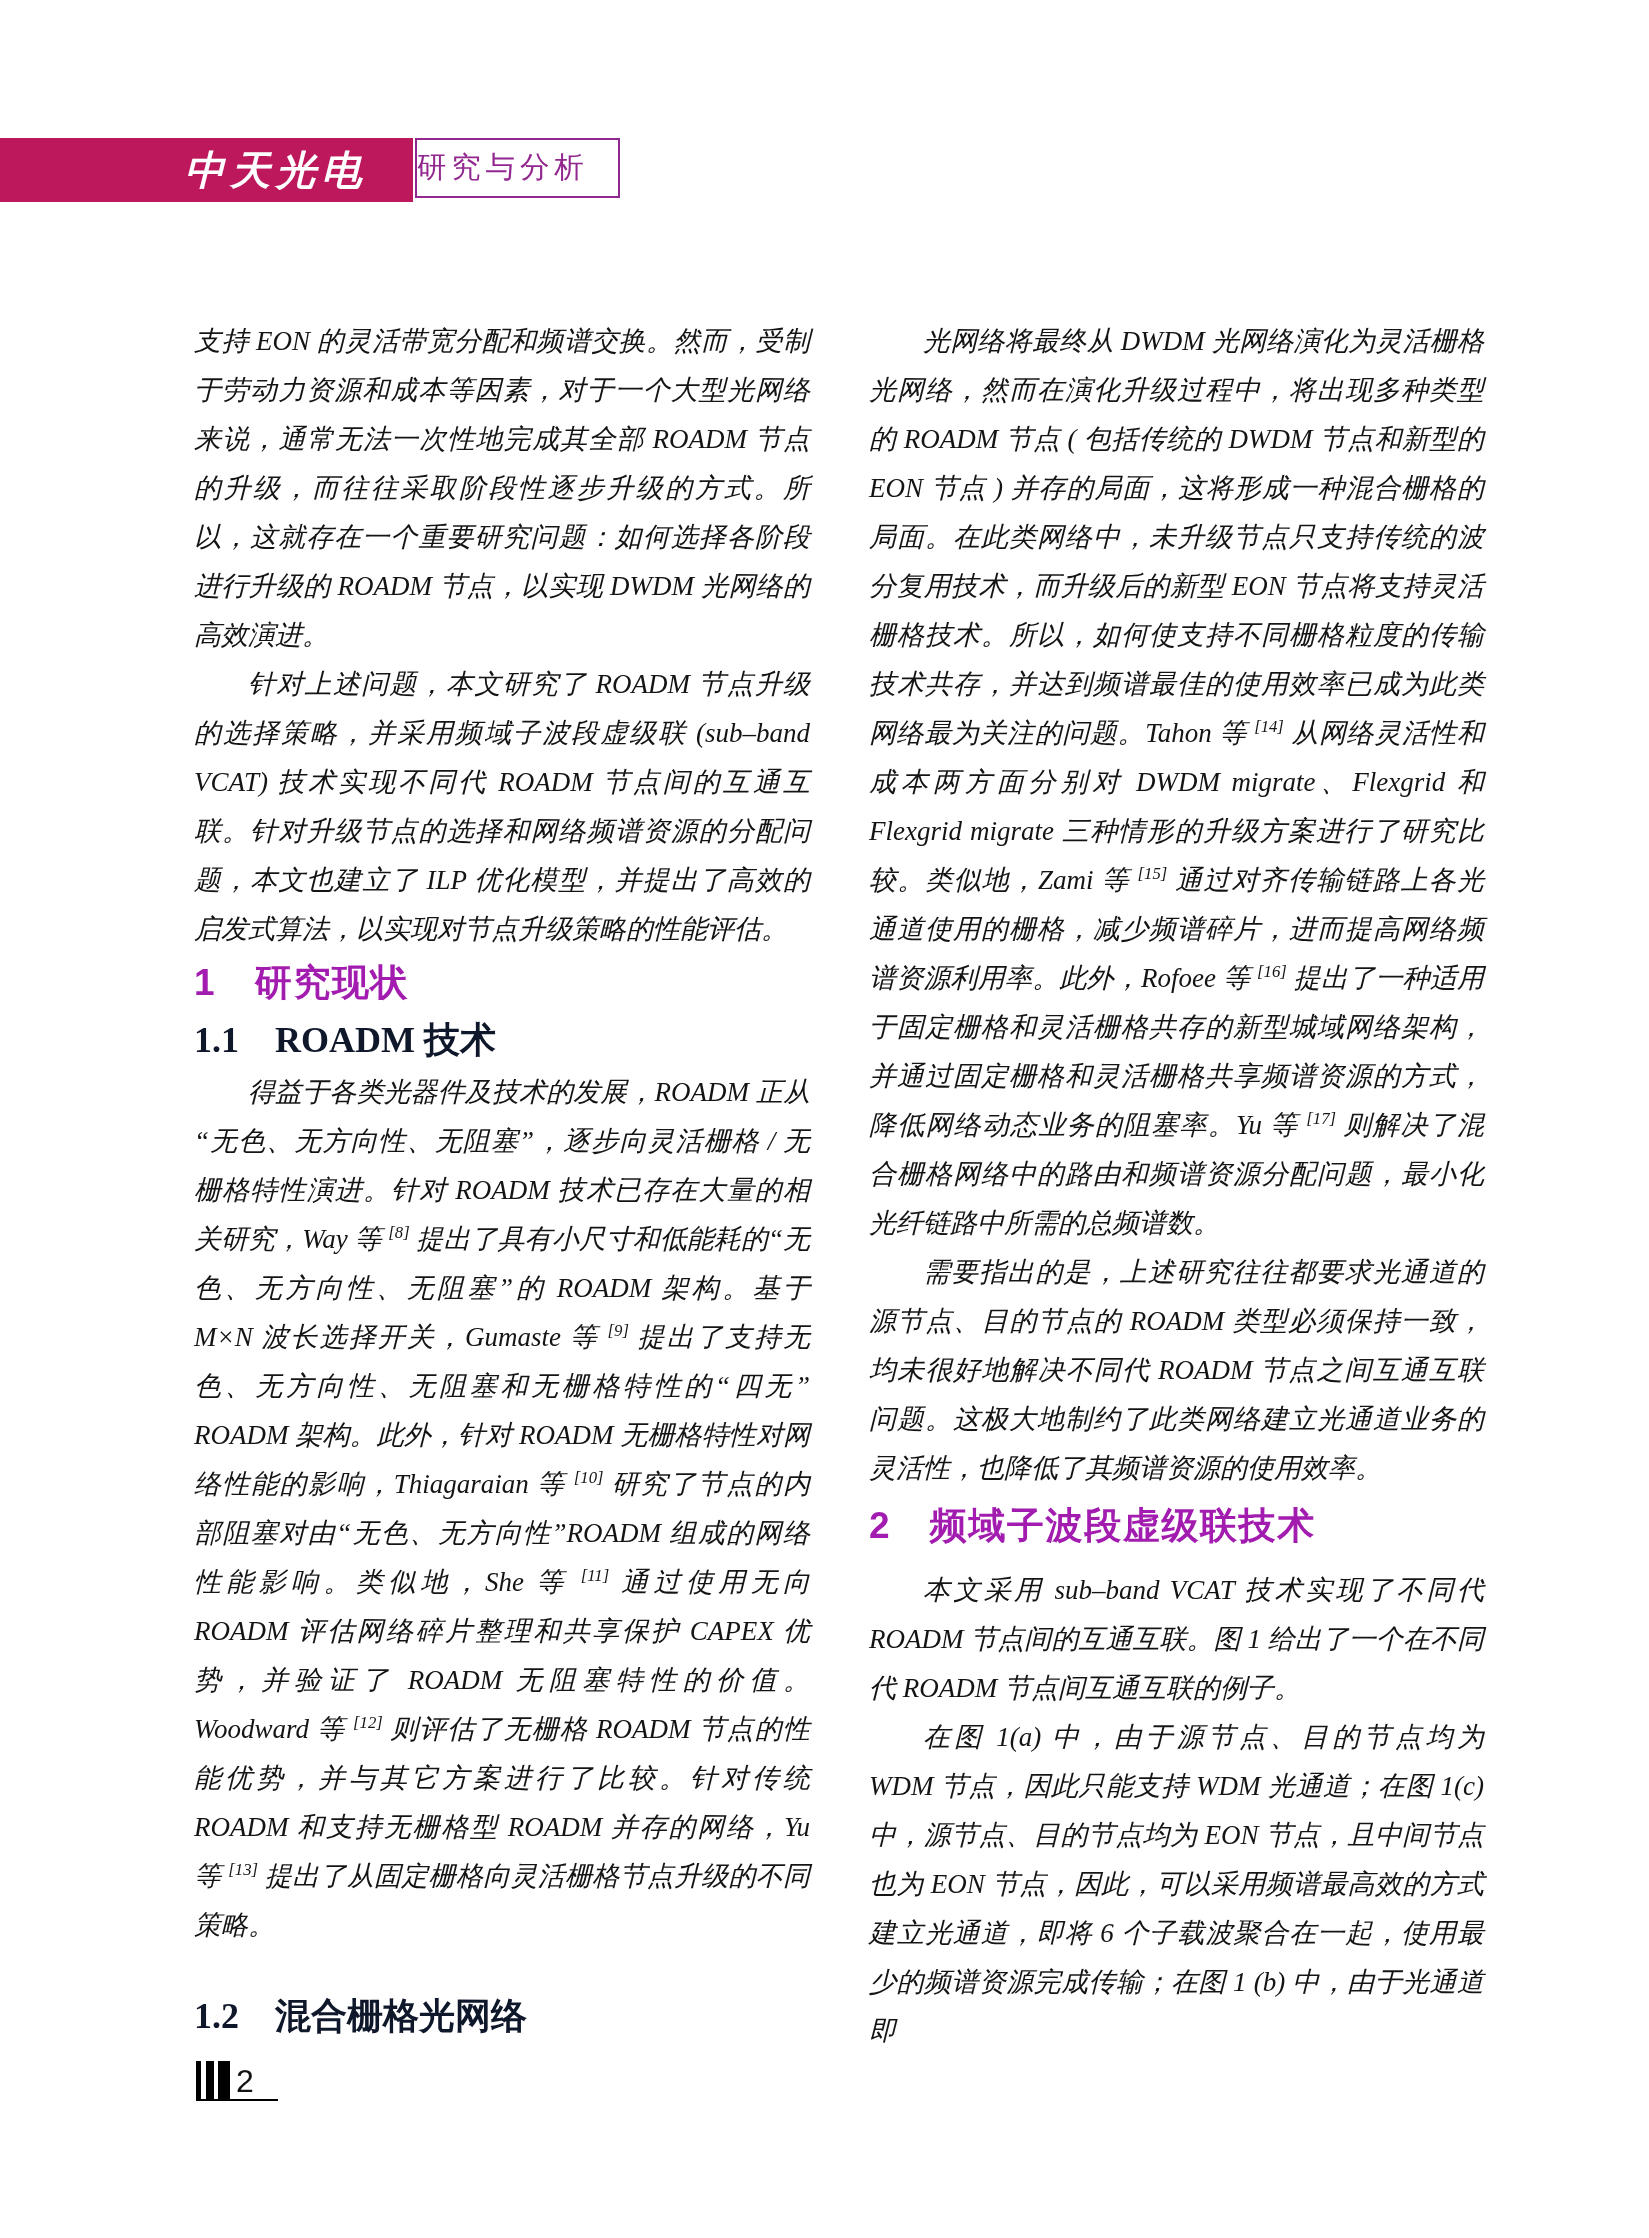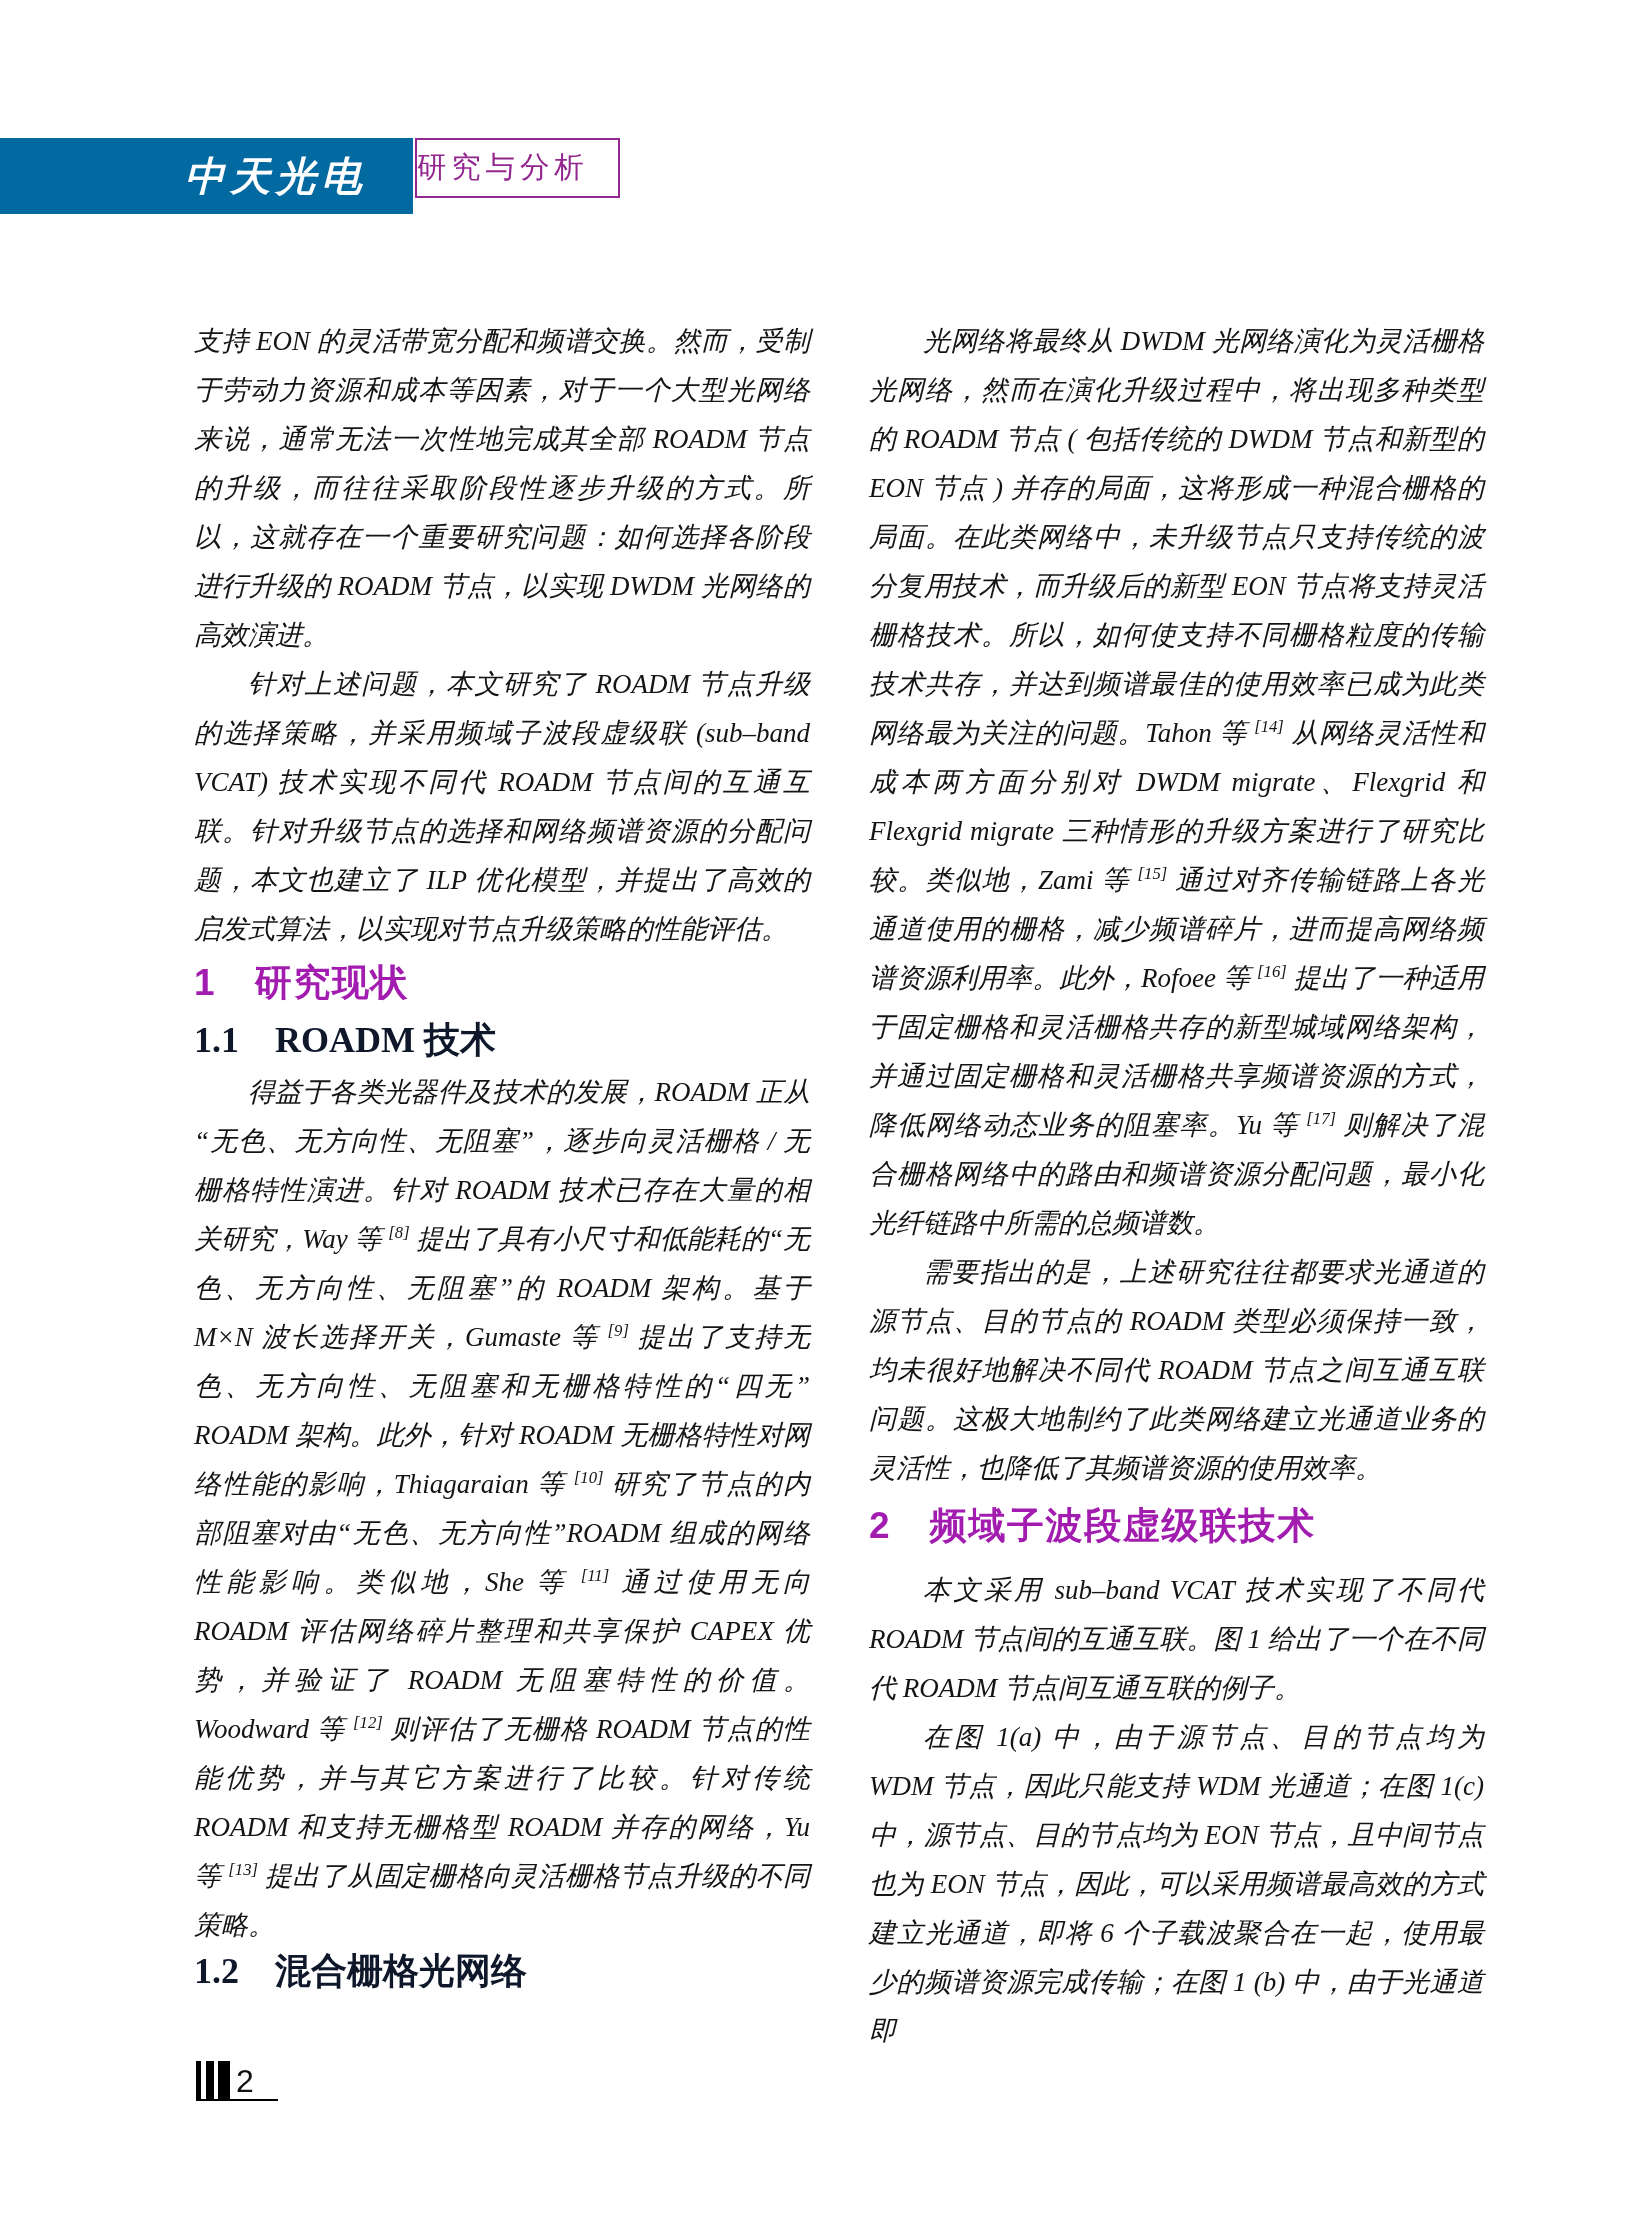--- a/index.html
+++ b/index.html
@@ -9,22 +9,22 @@
     height:2239px;
     background:#ffffff;
     font-family:"Liberation Serif", serif;
     color:#151515;
     overflow:hidden;
   }
 
   
   .brand-bar{
     position:absolute; left:0; top:138px;
-    width:413px; height:76px;
-    background:#0369a1;
+    width:413px; height:64px;
+    background:#be185d;
   }
   .brand-logo{
     position:absolute; right:46px; top:50%;
     transform:translateY(-50%);
     color:#ffffff;
     font-family:"DejaVu Serif", serif;
     font-style:italic;
     font-weight:bold;
     font-size:40px;
     letter-spacing:5.6px;
@@ -80,21 +80,21 @@
   .sub-heading{
     margin:0 0 6.4px 0;
     color:#0f172a;
     font-family:"Liberation Serif", serif;
     font-weight:bold;
     font-size:36px;
     line-height:42px;
     text-align:left;
     text-indent:0;
   }
-  .sub-heading.last{ }
+  .sub-heading.last{ margin-top:45px; }
 
   
   .footer-mark{ position:absolute; left:196px; top:2061px; height:40px; }
   .footer-bar{ position:absolute; top:0; height:40px; background:#000; }
   .footer-bar.b1{ left:0;  width:4.8px;  }
   .footer-bar.b2{ left:9.6px; width:8px; }
   .footer-bar.b3{ left:22.3px; width:12px; }
   .footer-page-number{
     position:absolute; left:236px; top:2064px;
     font-family:"Liberation Sans", sans-serif;

